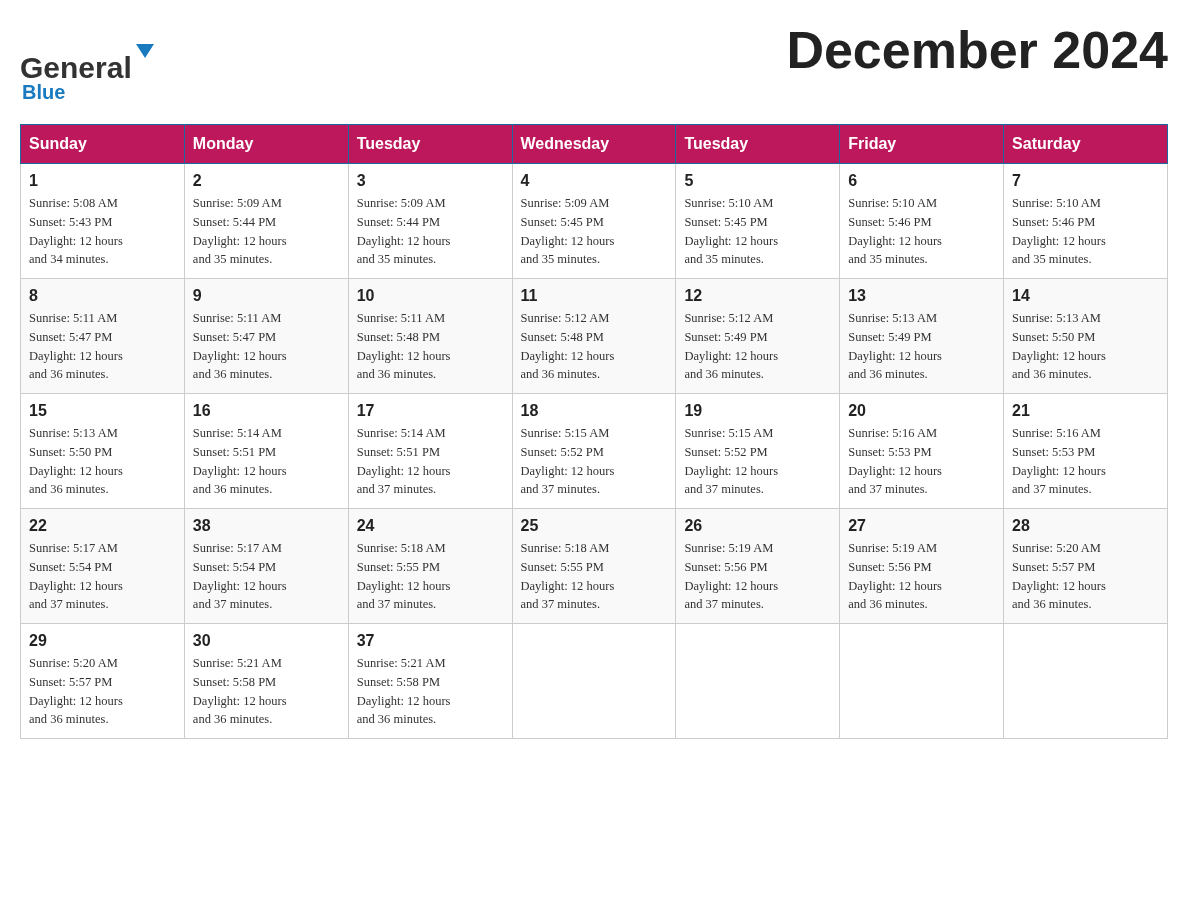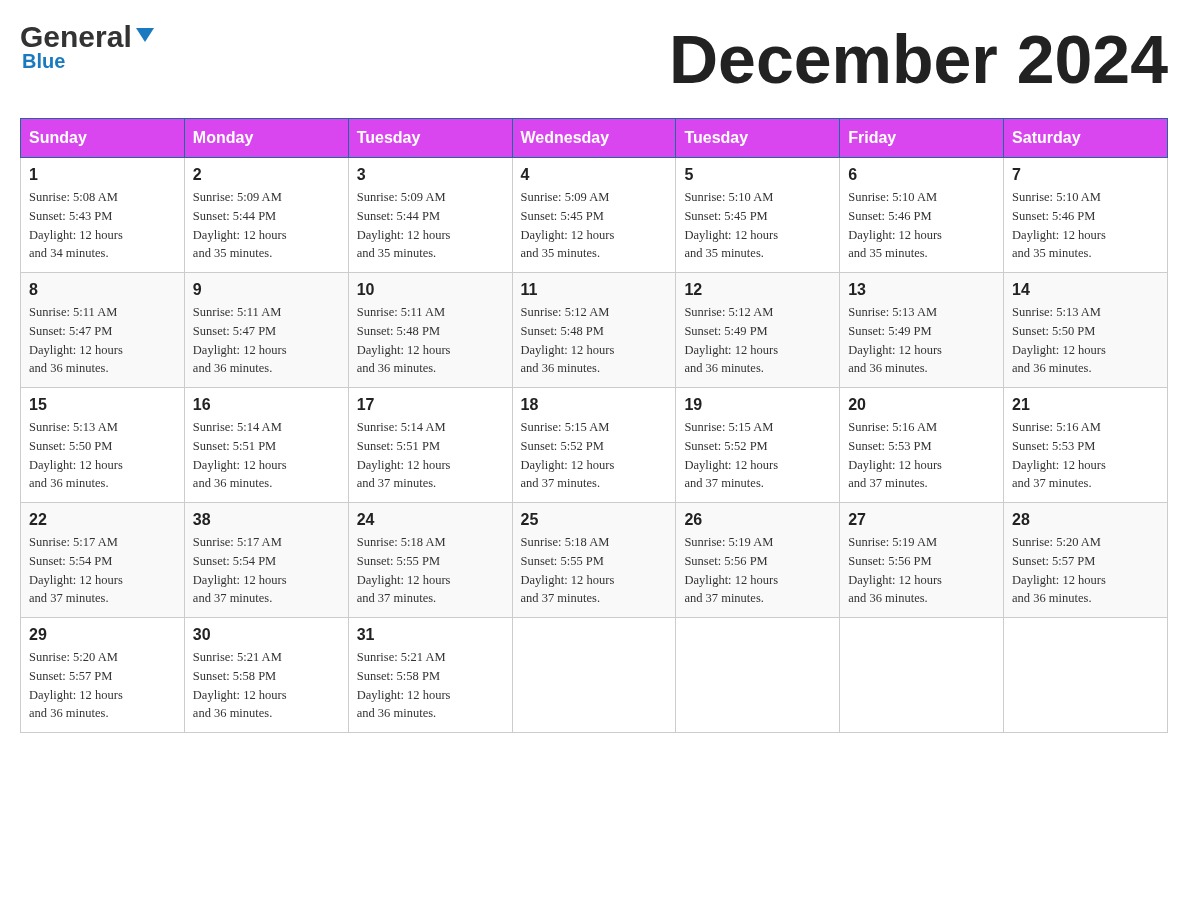--- a/index.html
+++ b/index.html
@@ -18,36 +18,36 @@
     }
     .logo {
       display: flex;
       flex-direction: column;
       align-items: flex-start;
     }
     .title-section {
       text-align: right;
     }
     .month-title {
-      font-size: 68px;
+      font-size: 52px;
       font-weight: bold;
       color: #222;
     }
     .location {
       font-size: 22px;
       color: #555;
       margin-top: 4px;
     }
     .calendar {
       width: 100%;
       border-collapse: collapse;
       table-layout: fixed;
     }
     .calendar th {
-      background-color: #d946ef;
+      background-color: #be185d;
       color: #fff;
       padding: 10px 8px;
       font-size: 16px;
       font-weight: bold;
       text-align: left;
       border: 1px solid #1a6a9e;
     }
     .calendar td {
       vertical-align: top;
       padding: 8px;
@@ -79,20 +79,21 @@
       background-color: #fff;
     }
     .logo-row {
       display: flex;
       align-items: center;
     }
     .logo-general {
       font-size: 30px;
       font-weight: bold;
       color: #333;
+      margin-top: 31px;
     }
     .logo-arrow {
       display: inline-block;
       margin-left: 2px;
     }
     .logo-second-row {
       display: flex;
       align-items: center;
       margin-top: -4px;
       margin-left: 2px;
@@ -261,21 +262,21 @@
       <tr>
         <td>
           <span class="day-number">29</span>
           <div class="day-info">Sunrise: 5:20 AM<br>Sunset: 5:57 PM<br>Daylight: 12 hours<br>and 36 minutes.</div>
         </td>
         <td>
           <span class="day-number">30</span>
           <div class="day-info">Sunrise: 5:21 AM<br>Sunset: 5:58 PM<br>Daylight: 12 hours<br>and 36 minutes.</div>
         </td>
         <td>
-          <span class="day-number">31</span>
+          <span class="day-number">37</span>
           <div class="day-info">Sunrise: 5:21 AM<br>Sunset: 5:58 PM<br>Daylight: 12 hours<br>and 36 minutes.</div>
         </td>
         <td class="empty-cell"></td>
         <td class="empty-cell"></td>
         <td class="empty-cell"></td>
         <td class="empty-cell"></td>
       </tr>
     </tbody>
 </table>
 

